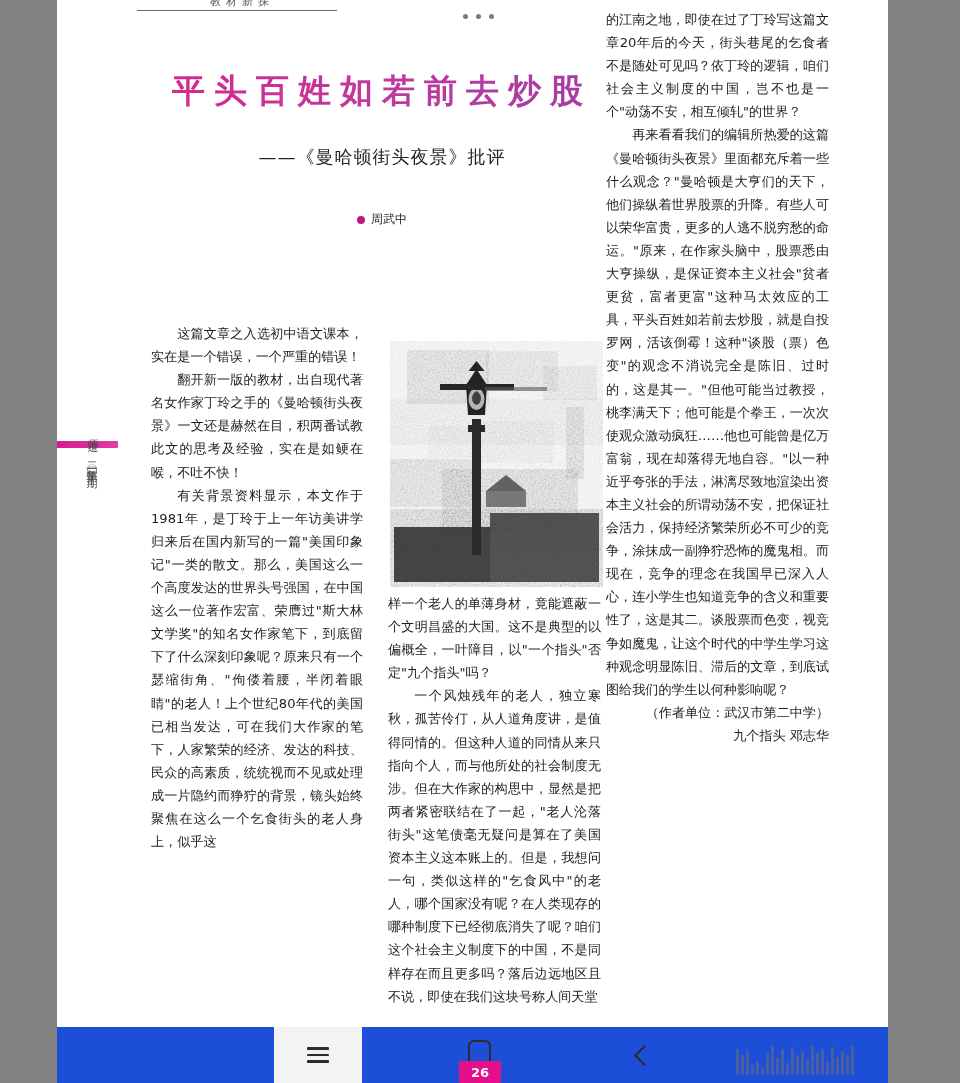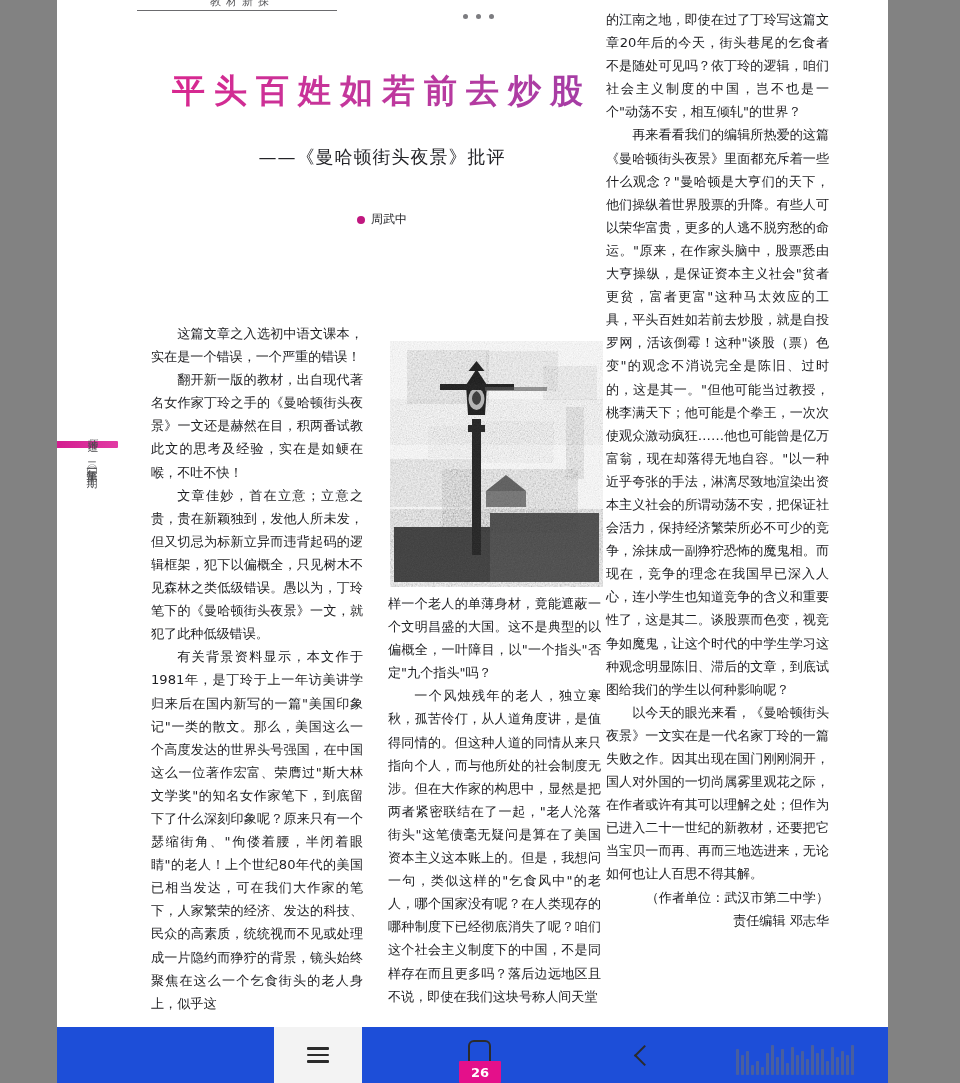--- a/index.html
+++ b/index.html
@@ -235,35 +235,33 @@
 
         <rect x="95" y="46" width="62" height="4" fill="#555" opacity="0.6"></rect>
 
         <rect x="4" y="4" width="205" height="237" fill="#777" filter="url(#grain)" opacity="0.18"></rect>
       </svg>
     </div>
 
     <div class="col" id="col-left">
       <p>这篇文章之入选初中语文课本，实在是一个错误，一个严重的错误！</p>
       <p>翻开新一版的教材，出自现代著名女作家丁玲之手的《曼哈顿街头夜景》一文还是赫然在目，积两番试教此文的思考及经验，实在是如鲠在喉，不吐不快！</p>
-      <p>文章佳妙，首在立意；立意之贵，贵在新颖独到，发他人所未发，但又切忌为标新立异而违背起码的逻辑框架，犯下以偏概全，只见树木不见森林之类低级错误。愚以为，丁玲笔下的《曼哈顿街头夜景》一文，就犯了此种低级错误。</p>
       <p>有关背景资料显示，本文作于1981年，是丁玲于上一年访美讲学归来后在国内新写的一篇"美国印象记"一类的散文。那么，美国这么一个高度发达的世界头号强国，在中国这么一位著作宏富、荣膺过"斯大林文学奖"的知名女作家笔下，到底留下了什么深刻印象呢？原来只有一个瑟缩街角、"佝偻着腰，半闭着眼睛"的老人！上个世纪80年代的美国已相当发达，可在我们大作家的笔下，人家繁荣的经济、发达的科技、民众的高素质，统统视而不见或处理成一片隐约而狰狞的背景，镜头始终聚焦在这么一个乞食街头的老人身上，似乎这</p>
     </div>
 
     <div class="col" id="col-mid-bottom">
       <p class="noind">样一个老人的单薄身材，竟能遮蔽一个文明昌盛的大国。这不是典型的以偏概全，一叶障目，以"一个指头"否定"九个指头"吗？</p>
       <p>一个风烛残年的老人，独立寒秋，孤苦伶仃，从人道角度讲，是值得同情的。但这种人道的同情从来只指向个人，而与他所处的社会制度无涉。但在大作家的构思中，显然是把两者紧密联结在了一起，"老人沦落街头"这笔债毫无疑问是算在了美国资本主义这本账上的。但是，我想问一句，类似这样的"乞食风中"的老人，哪个国家没有呢？在人类现存的哪种制度下已经彻底消失了呢？咱们这个社会主义制度下的中国，不是同样存在而且更多吗？落后边远地区且不说，即使在我们这块号称人间天堂</p>
     </div>
 
     <div class="col" id="col-right">
       <p class="noind">的江南之地，即使在过了丁玲写这篇文章20年后的今天，街头巷尾的乞食者不是随处可见吗？依丁玲的逻辑，咱们社会主义制度的中国，岂不也是一个"动荡不安，相互倾轧"的世界？</p>
       <p>再来看看我们的编辑所热爱的这篇《曼哈顿街头夜景》里面都充斥着一些什么观念？"曼哈顿是大亨们的天下，他们操纵着世界股票的升降。有些人可以荣华富贵，更多的人逃不脱穷愁的命运。"原来，在作家头脑中，股票悉由大亨操纵，是保证资本主义社会"贫者更贫，富者更富"这种马太效应的工具，平头百姓如若前去炒股，就是自投罗网，活该倒霉！这种"谈股（票）色变"的观念不消说完全是陈旧、过时的，这是其一。"但他可能当过教授，桃李满天下；他可能是个拳王，一次次使观众激动疯狂……他也可能曾是亿万富翁，现在却落得无地自容。"以一种近乎夸张的手法，淋漓尽致地渲染出资本主义社会的所谓动荡不安，把保证社会活力，保持经济繁荣所必不可少的竞争，涂抹成一副狰狞恐怖的魔鬼相。而现在，竞争的理念在我国早已深入人心，连小学生也知道竞争的含义和重要性了，这是其二。谈股票而色变，视竞争如魔鬼，让这个时代的中学生学习这种观念明显陈旧、滞后的文章，到底试图给我们的学生以何种影响呢？</p>
-      <p>以今天的眼光来看，《曼哈顿街头夜景》一文实在是一代名家丁玲的一篇失败之作。因其出现在国门刚刚洞开，国人对外国的一切尚属雾里观花之际，在作者或许有其可以理解之处；但作为已进入二十一世纪的新教材，还要把它当宝贝一而再、再而三地选进来，无论如何也让人百思不得其解。</p>
       <p class="right">（作者单位：武汉市第二中学）</p>
-      <p class="right">责任编辑  邓志华</p>
+      <p class="right">九个指头  邓志华</p>
     </div>
 
   </div>
 
   <div class="navbar">
     <div class="gut"></div>
     <div class="gut r"></div>
 
     <div class="nav-btn menu">
       <div class="hamburger">

